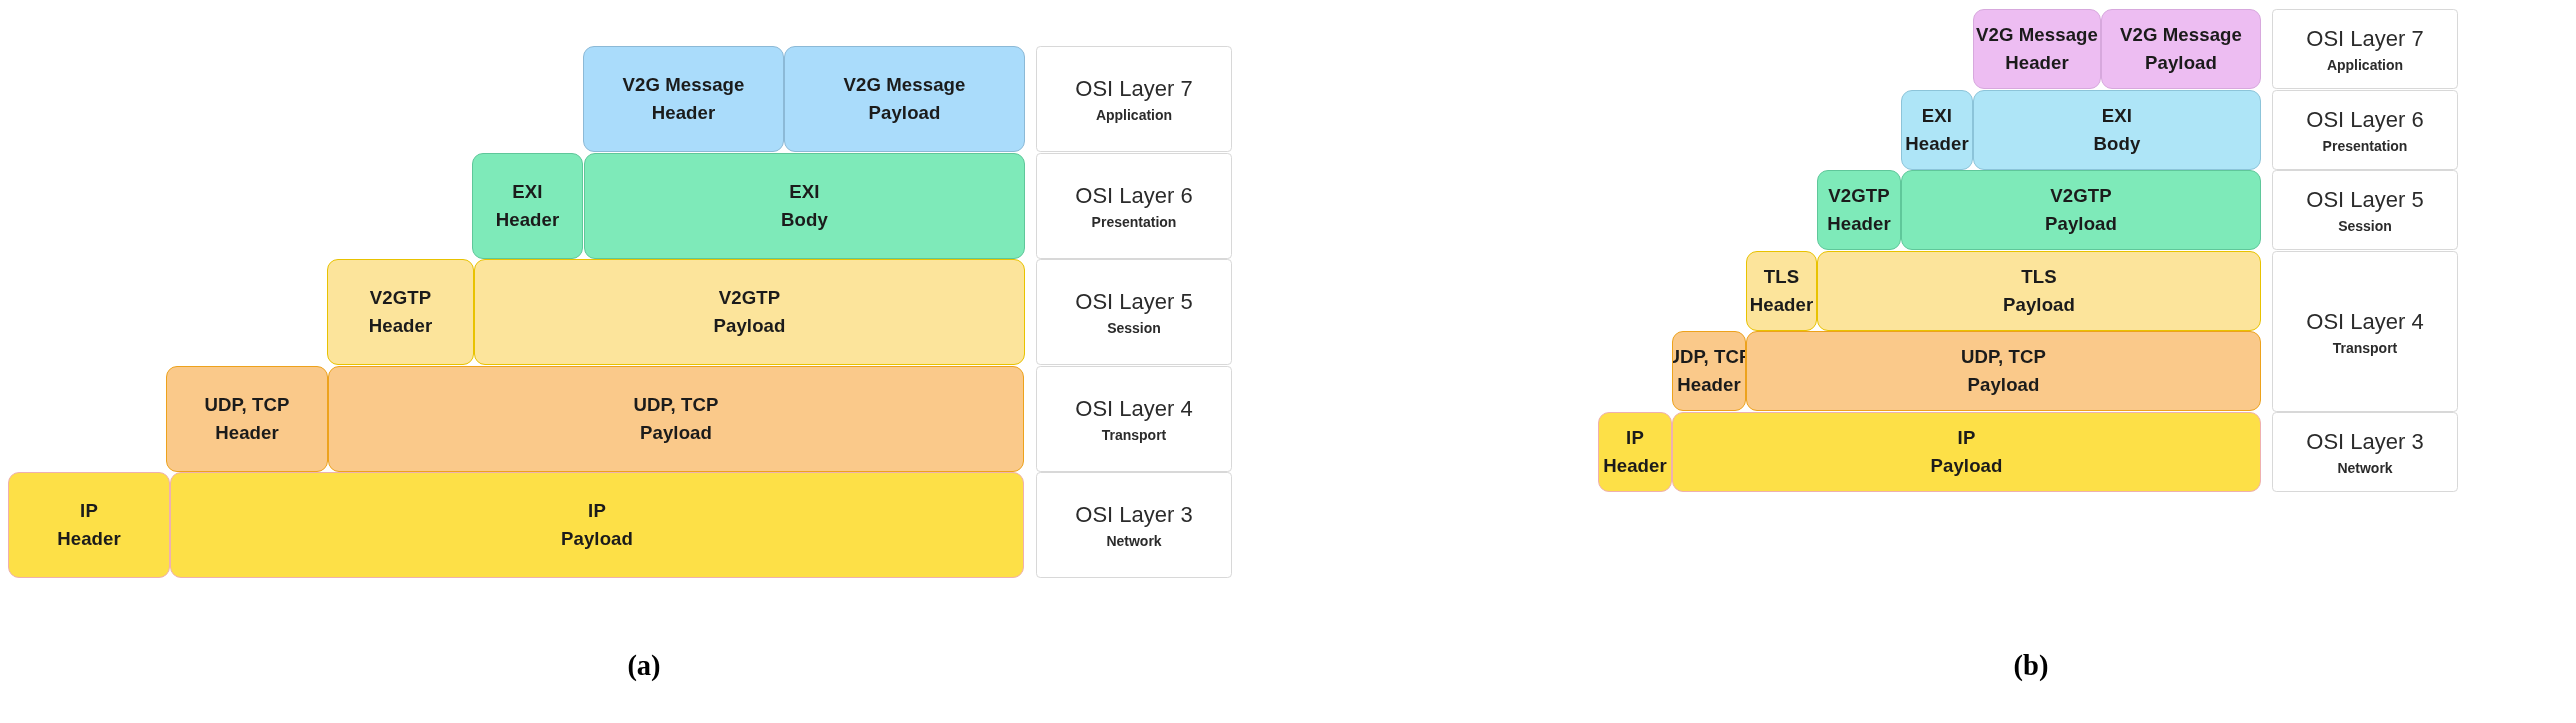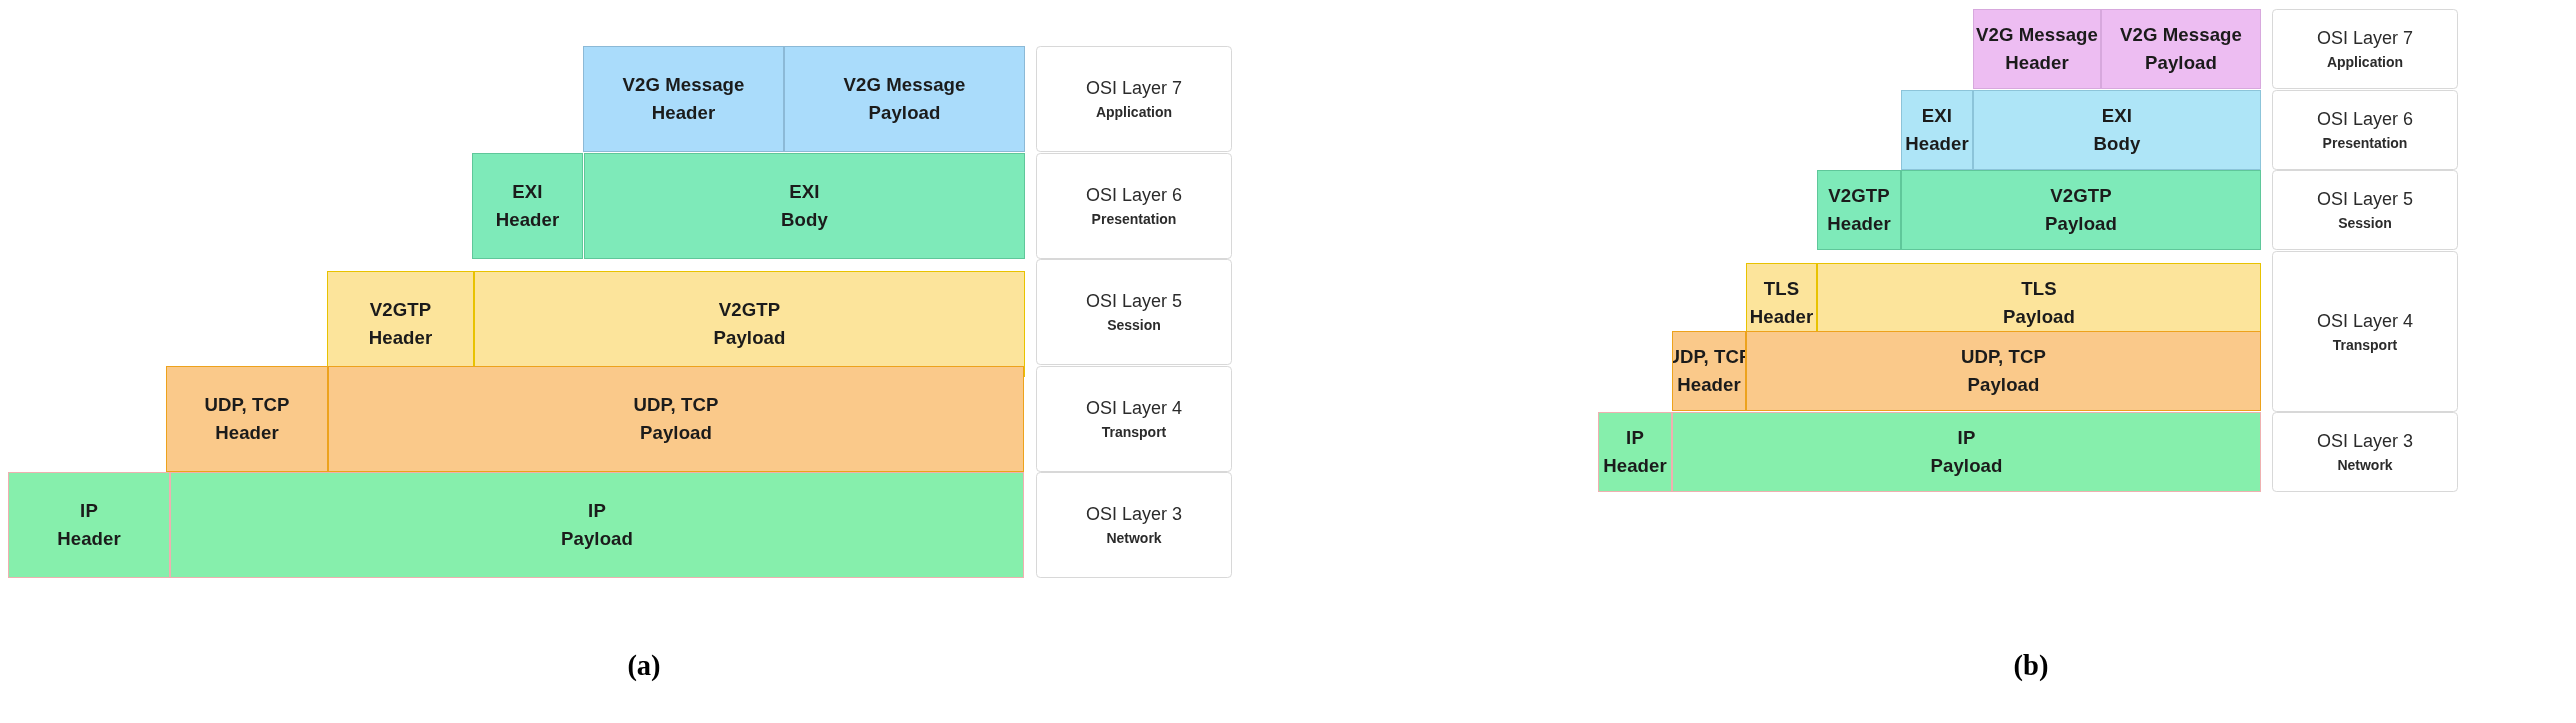--- a/index.html
+++ b/index.html
@@ -11,21 +11,21 @@
   }
   .canvas { position: relative; width: 2576px; height: 723px; }
 
   .panel { position: absolute; top: 0; height: 723px; }
   #panel-a { left: 0px;    width: 1288px; }
   #panel-b { left: 1288px; width: 1288px; }
 
   
   .blk {
     position: absolute;
-    border-radius: 0;
+    border-radius: 11px;
     display: flex;
     flex-direction: column;
     align-items: center;
     justify-content: center;
     text-align: center;
     font-size: 18.6px;
     font-weight: 700;
     color: #1b1b1b;
     line-height: 1.52;
     letter-spacing: 0.1px;
@@ -40,29 +40,29 @@
     border: 1.2px solid #d8d8d8;
     border-radius: 4.3px;
     display: flex;
     flex-direction: column;
     align-items: center;
     justify-content: center;
     text-align: center;
     line-height: 1.5;
     color: #2b2b2b;
   }
-  .osi .num  { font-size: 18px; font-weight: 400; white-space: nowrap; }
+  .osi .num  { font-size: 22px; font-weight: 400; white-space: nowrap; }
   .osi .name { font-size: 14px; font-weight: 700; white-space: nowrap; }
 
   
   .c-blue   { background: #aadcfb; border: 1.2px solid #8cb9d6; }
   .c-green  { background: #7eeab9; border: 1.2px solid #5fc79a; }
-  .c-yellow { background: #fce49b; border: 1.2px solid #e8c200; margin-top: 12px; }
+  .c-yellow { background: #fce49b; border: 1.2px solid #e8c200; }
   .c-orange { background: #fac98a; border: 1.2px solid #eda21c; }
-  .c-pink   { background: #86efac; border: 1.2px solid #efb0b0; }
+  .c-pink   { background: #fde047; border: 1.2px solid #efb0b0; }
   .c-purple { background: #edbdf2; border: 1.2px solid #d7a8dd; }
   .c-cyan   { background: #aee5f7; border: 1.2px solid #8cc4d9; }
 
   .caption {
     position: absolute;
     font-family: "Liberation Serif", serif;
     font-weight: 700;
     font-size: 28.5px;
     color: #000000;
     text-align: center;

